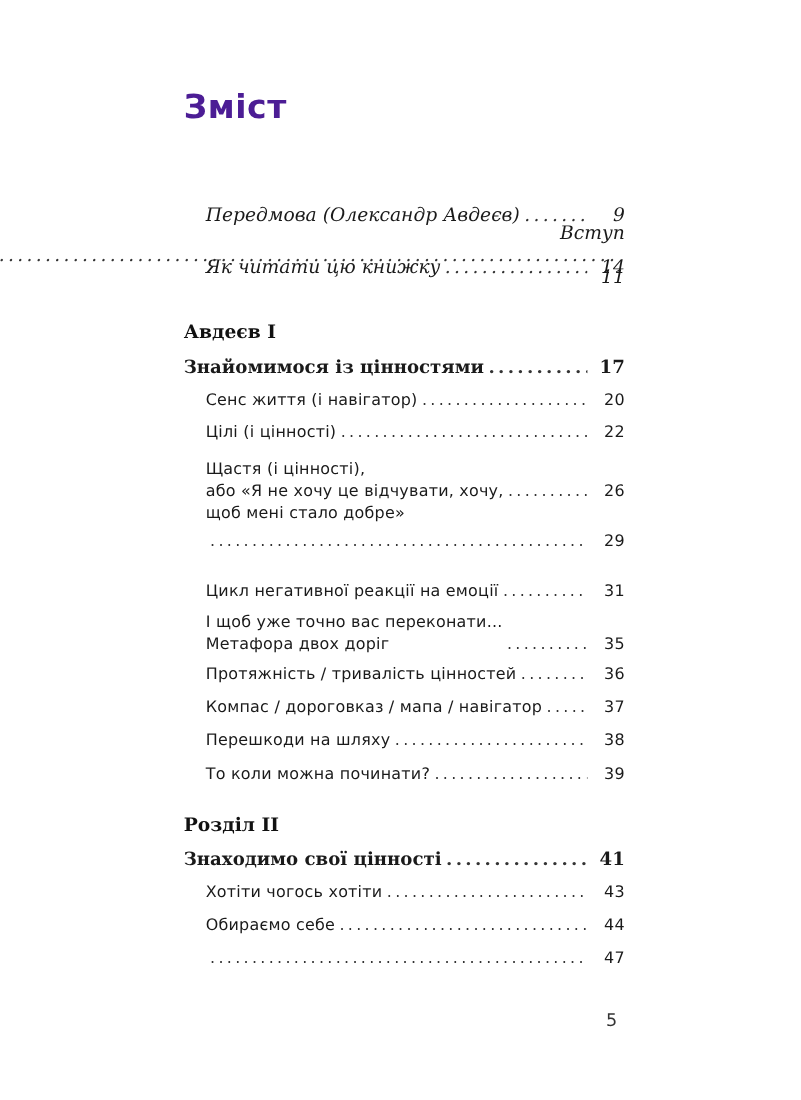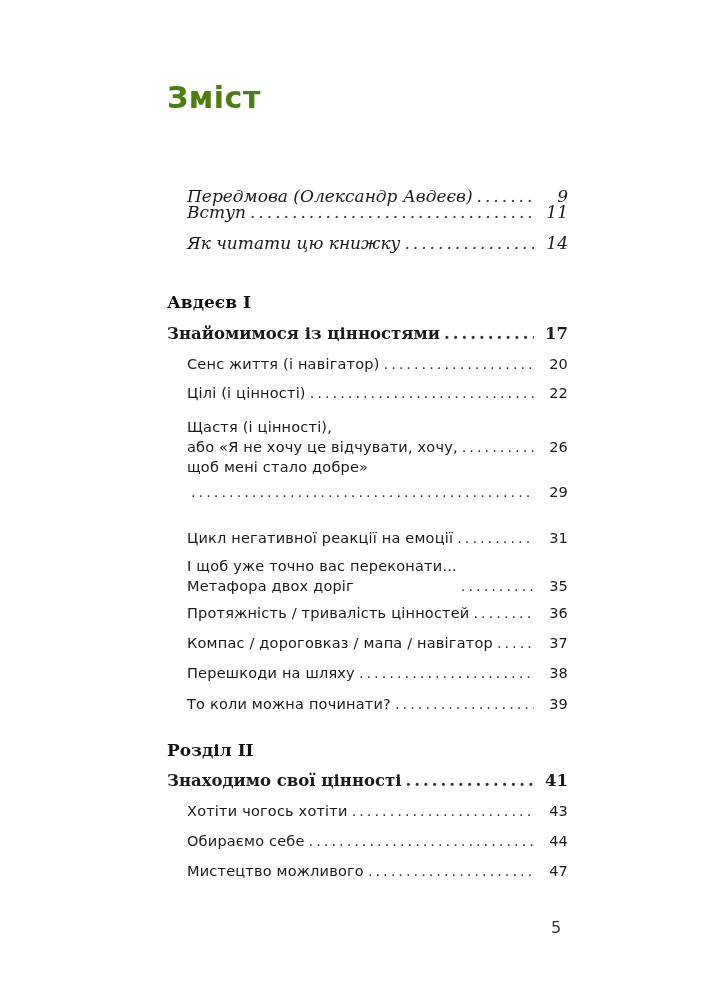--- a/index.html
+++ b/index.html
@@ -1,20 +1,20 @@
 <!DOCTYPE html>
 <html><head>
 <meta charset="utf-8">
 <style>
   html, body { margin: 0; padding: 0; background: #ffffff; }
   body { width: 728px; height: 1000px; position: relative; overflow: hidden; color: #1a1a1a; }
   .page-title {
     position: absolute; left: 167px; top: 80px;
     font-family: "DejaVu Sans", sans-serif; font-weight: 900; font-size: 30px;
-    letter-spacing: 0.5px; color: #4d7c0f;
+    letter-spacing: 0.5px; color: #4c1d95;
   }
   .toc { position: absolute; left: 0; top: 0; width: 728px; }
   .entry {
     position: absolute; display: flex; align-items: flex-end;
     font-family: "DejaVu Serif", serif; font-size: 15.5px; line-height: 20px;
   }
   .entry .title { white-space: pre-line; }
   .entry .leader {
     flex: 1; overflow: hidden; white-space: nowrap; margin: 0 6px 0 4px;
     letter-spacing: 3px; color: #333;
@@ -38,21 +38,21 @@
 
 <h1 class="page-title" style="margin:0;">Зміст</h1>
 
 <div class="toc">
 
   <div class="entry intro" style="top:170px;margin-top:16px;">
     <span class="title">Передмова (Олександр Авдеєв)</span>
     <span class="leader"></span>
     <span class="page">9</span>
   </div>
-  <div class="entry intro" style="top:202px;">
+  <div class="entry intro" style="top:202px;flex-direction:column;">
     <span class="title">Вступ</span>
     <span class="leader"></span>
     <span class="page">11</span>
   </div>
   <div class="entry intro" style="top:233px;">
     <span class="title">Як читати цю книжку</span>
     <span class="leader"></span>
     <span class="page">14</span>
   </div>
 
@@ -126,19 +126,18 @@
     <span class="title">Хотіти чогось хотіти</span>
     <span class="leader"></span>
     <span class="page">43</span>
   </div>
   <div class="entry sub" style="top:831px;">
     <span class="title">Обираємо себе</span>
     <span class="leader"></span>
     <span class="page">44</span>
   </div>
   <div class="entry sub" style="top:861px;">
-    <span class="title">Мистецтво можливого</span>
     <span class="leader"></span>
     <span class="page">47</span>
   </div>
 </div>
 
 <div class="page-number">5</div>
 
 </body></html>

